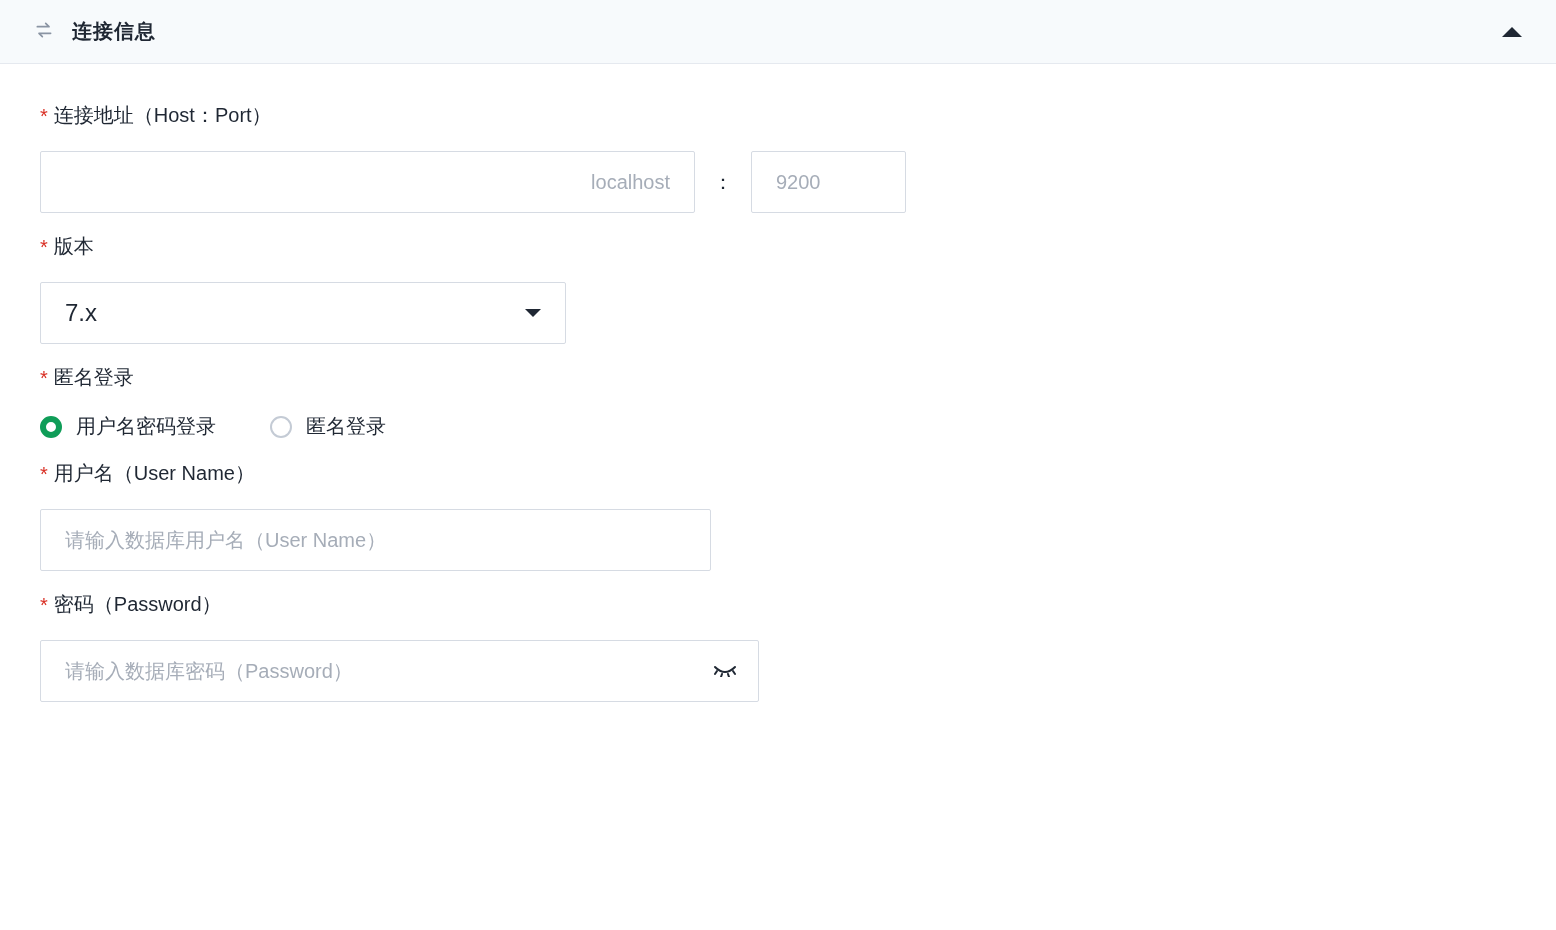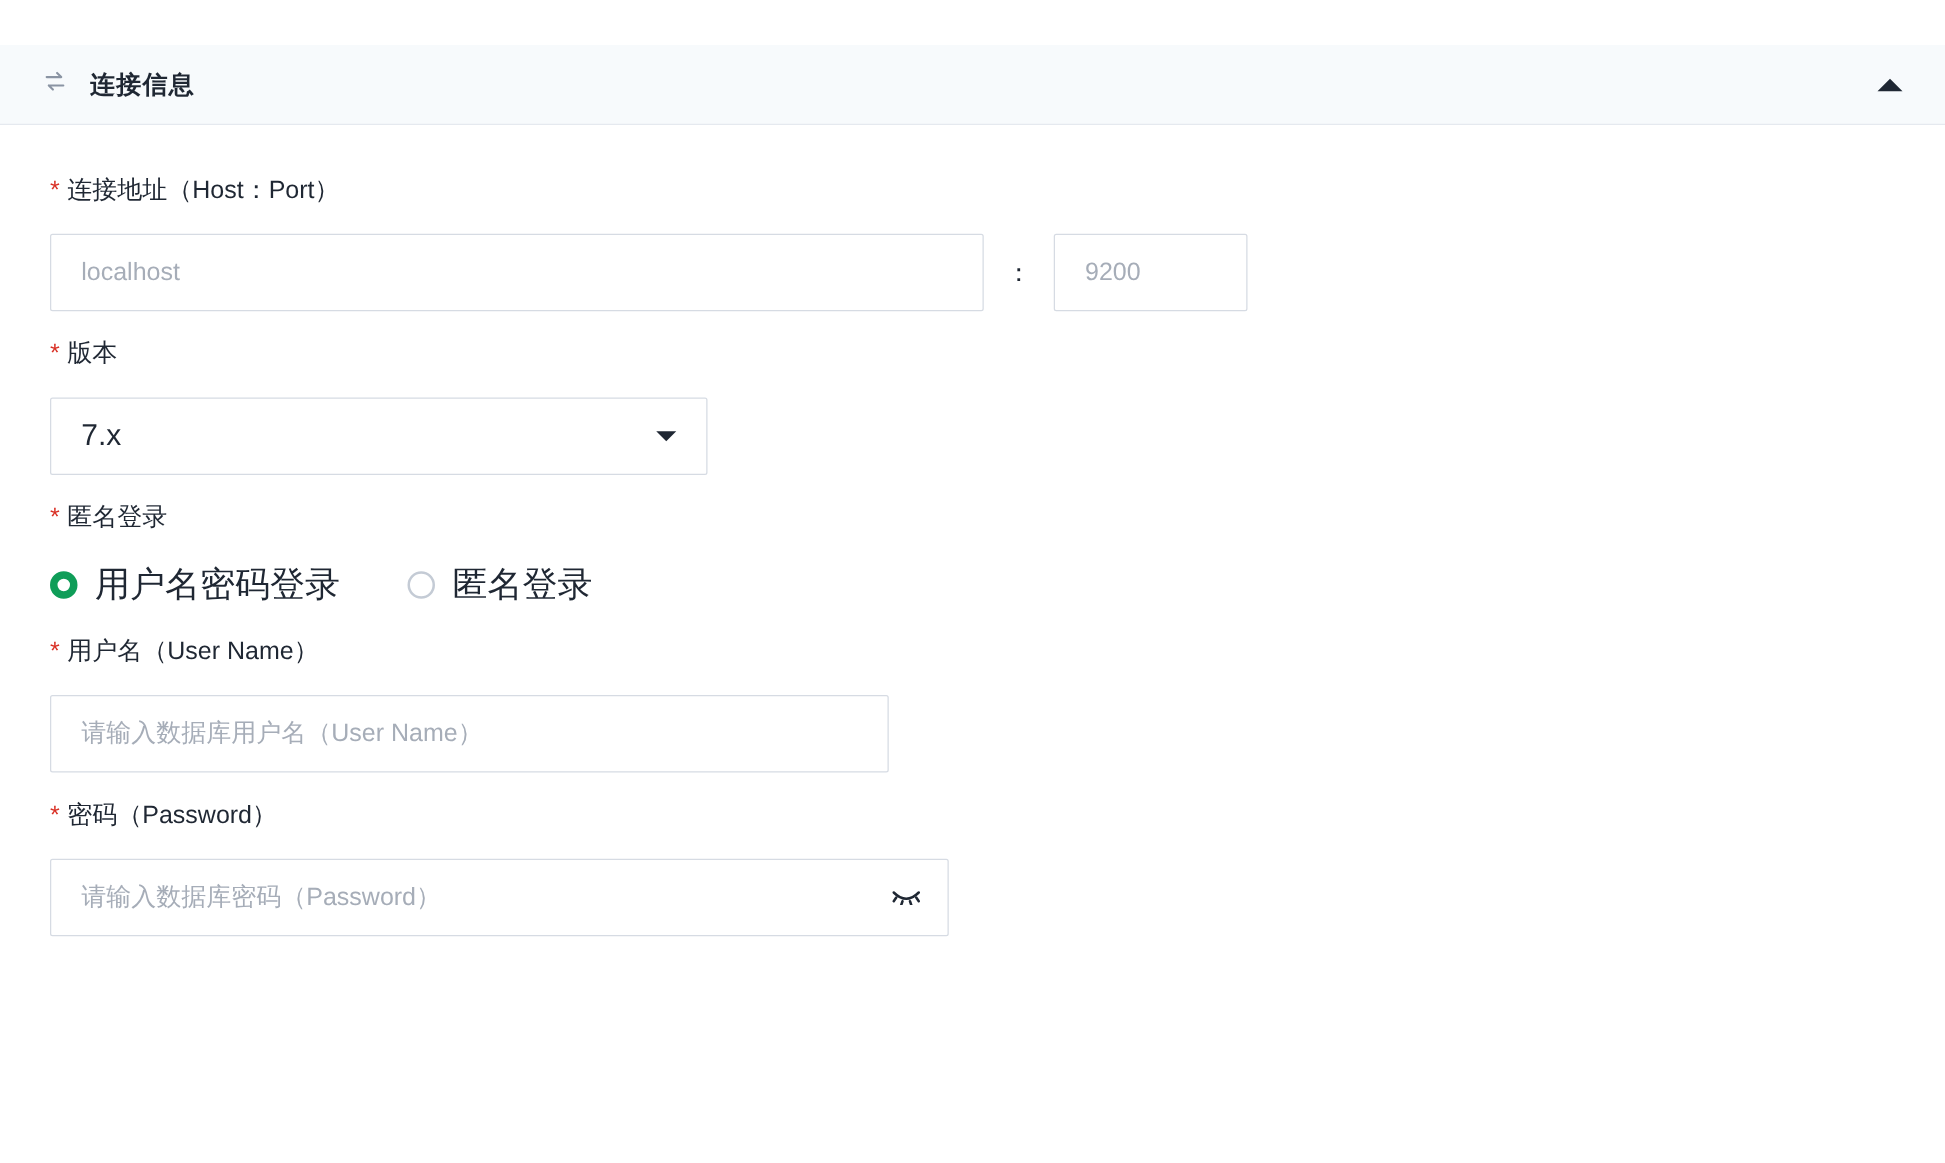--- a/index.html
+++ b/index.html
@@ -13,21 +13,20 @@
       color: #1f2733;
       width: 1556px;
     }
     .panel-header {
       background: #f7fafc;
       display: flex;
       align-items: center;
       justify-content: space-between;
       padding: 18px 34px;
       border-bottom: 1px solid #e5e9ef;
-      margin-top: 36px;
     }
     .panel-header-left {
       display: flex;
       align-items: center;
       gap: 18px;
     }
     .swap-icon {
       width: 20px;
       height: 20px;
       color: #8a94a3;
@@ -82,21 +81,22 @@
       font-size: 20px;
       padding: 0 24px;
       color: #1f2733;
       background: #fff;
       outline: none;
     }
     .text-input::placeholder {
       color: #a6adb8;
     }
     .host-input {
-      width: 747px;
+      width: 655px;
+      text-align: right;
     }
     .colon-sep {
       font-size: 20px;
       color: #1f2733;
     }
     .port-input {
       width: 155px;
     }
     .select-wrap {
       position: relative;
@@ -140,21 +140,21 @@
     }
     .radio-outer.checked {
       border: 6px solid #0f9d58;
       background: #fff;
     }
     .radio-outer.unchecked {
       border: 2px solid #c4cbd5;
       background: #fff;
     }
     .radio-label {
-      font-size: 28px;
+      font-size: 20px;
       color: #1f2733;
     }
     .username-input {
       width: 671px;
     }
     .password-wrap {
       position: relative;
       width: 719px;
     }
     .password-input {

